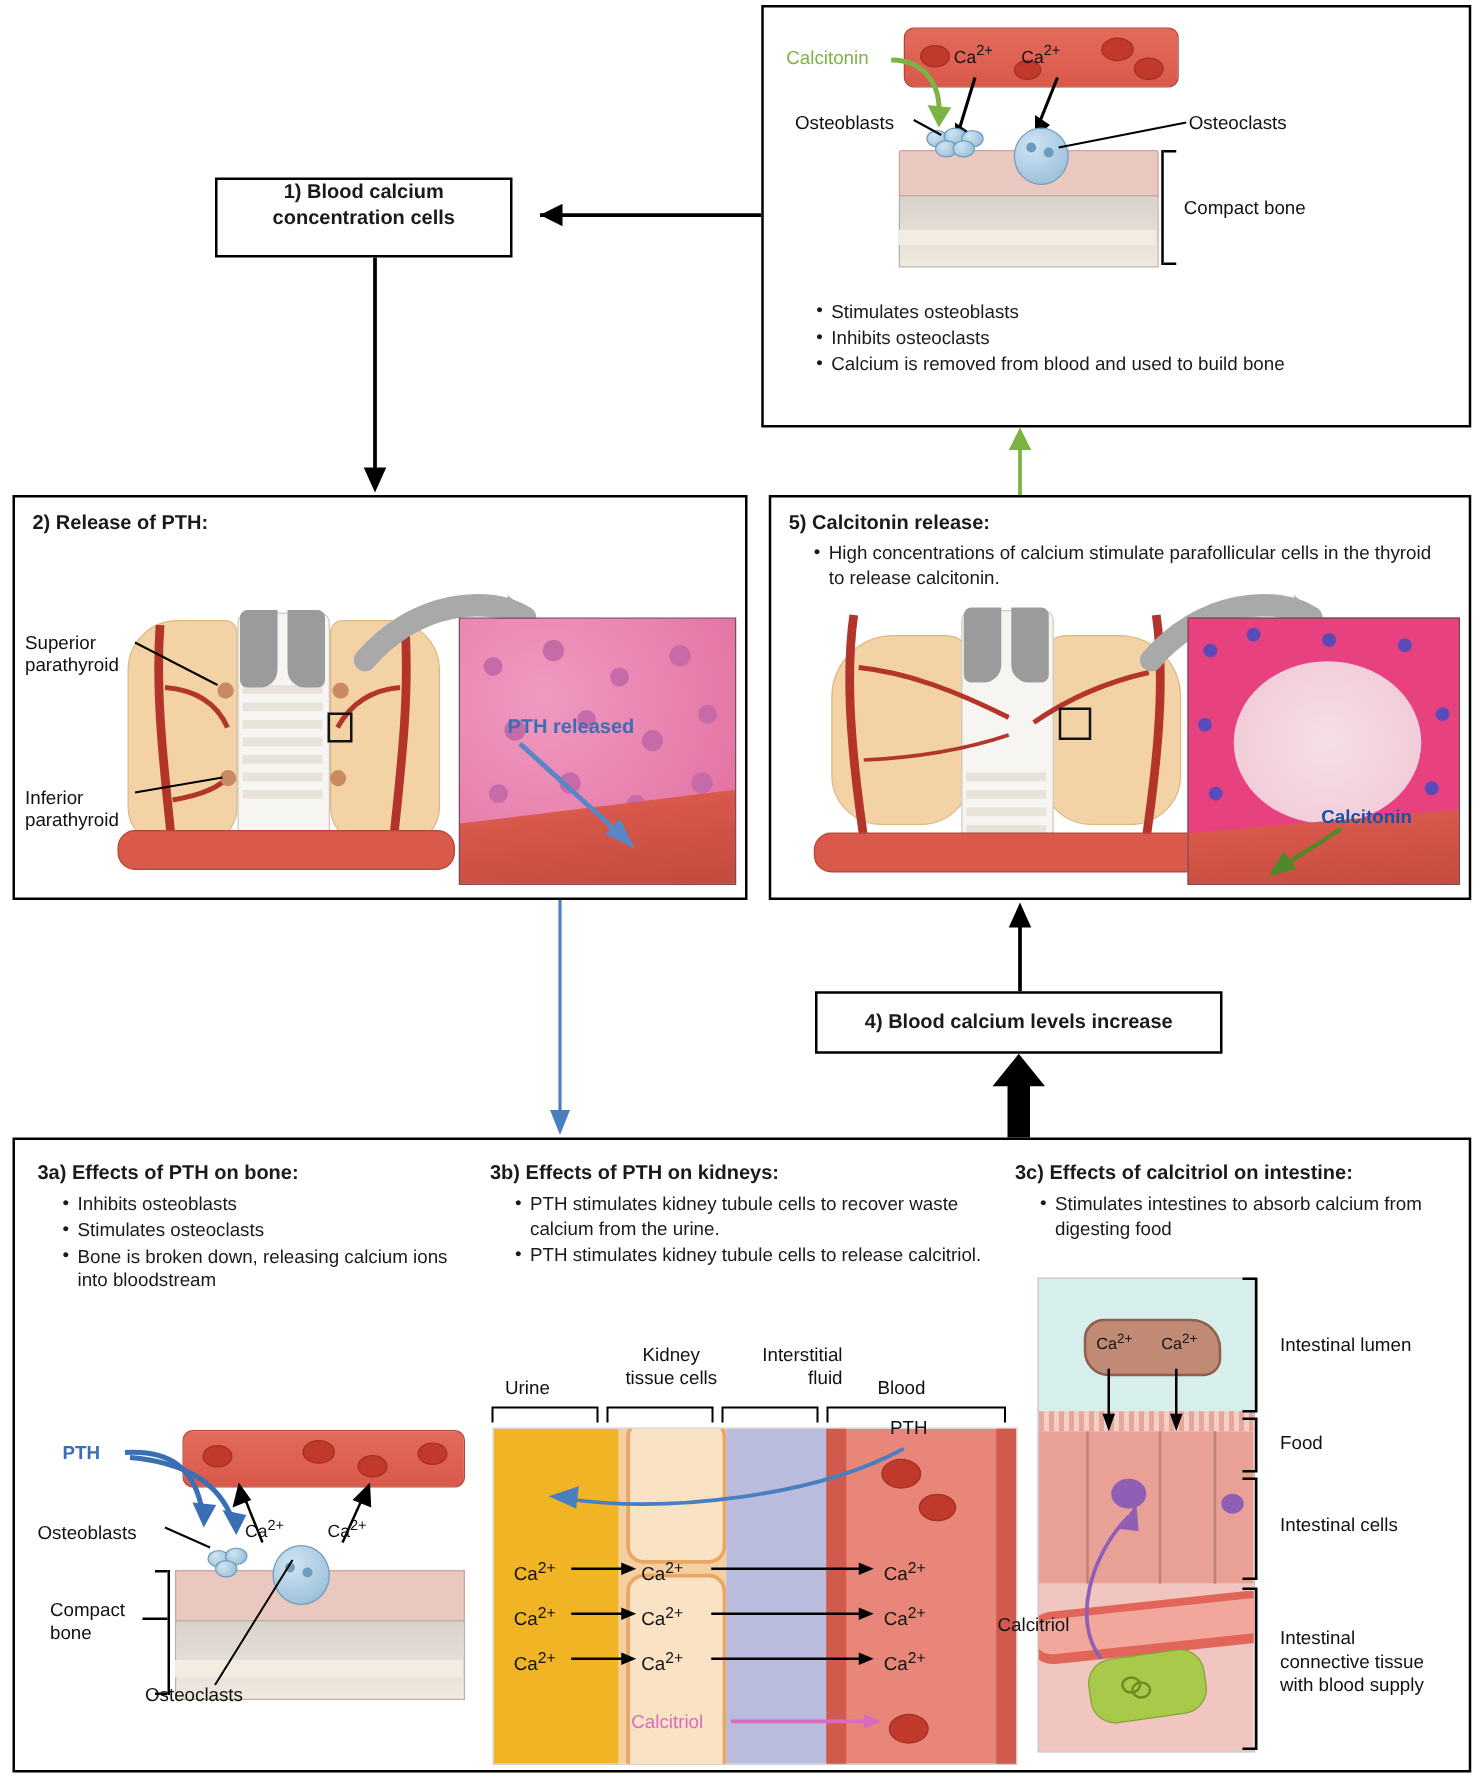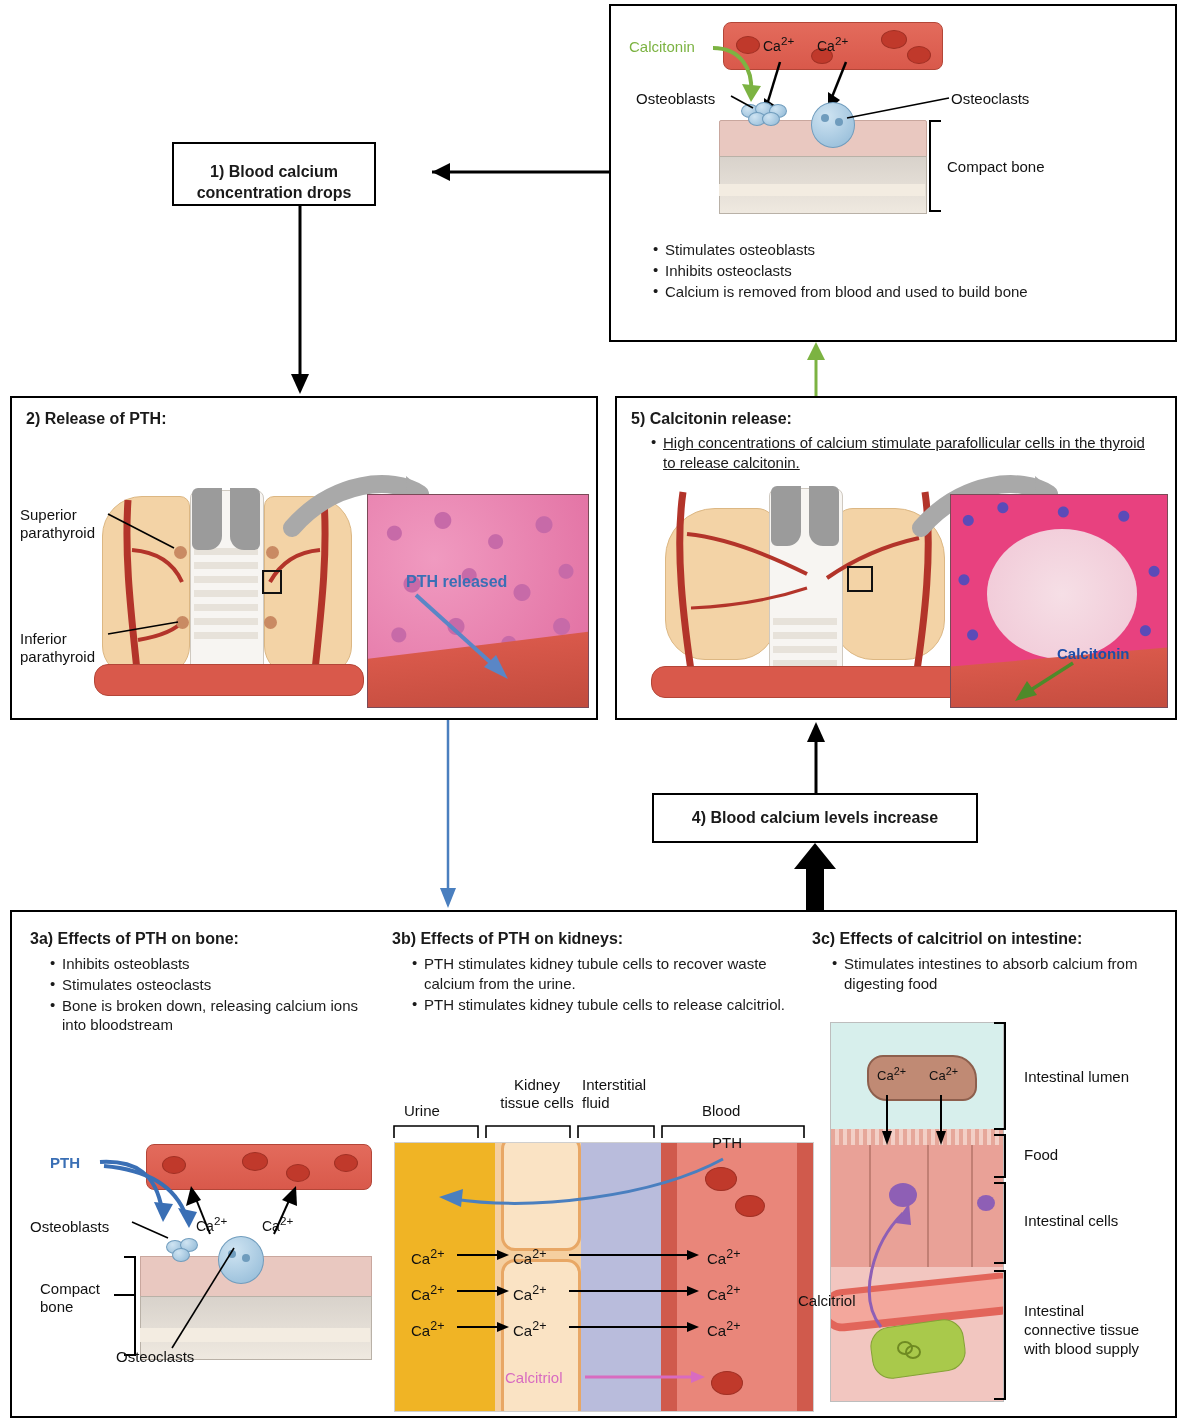--- a/index.html
+++ b/index.html
@@ -12,21 +12,21 @@
   }
   .box{position:absolute;border:2px solid #000;background:#fff;box-sizing:border-box;}
   .plain{position:absolute;}
   .bul{margin:0;padding:0;list-style:none;}
   .bul li{position:relative;padding-left:14px;margin:1px 0;}
   .bul li:before{content:"\2022";position:absolute;left:2px;top:-1px;}
   .lbl{position:absolute;font-size:15px;color:#111;}
   svg{position:absolute;overflow:visible;}
 
   
-  #step1{left:172px;top:142px;width:204px;height:64px;display:flex;align-items:flex-end;justify-content:center;}
+  #step1{left:172px;top:142px;width:238px;height:64px;display:flex;align-items:flex-start;justify-content:center;}
   #step1 .t{font-weight:bold;font-size:16px;text-align:center;line-height:1.3;}
   #step4{left:652px;top:793px;width:326px;height:50px;display:flex;align-items:center;justify-content:center;}
   #step4 .t{font-weight:bold;font-size:16px;text-align:center;}
   #step6{left:609px;top:4px;width:568px;height:338px;}
   #step2{left:10px;top:396px;width:588px;height:324px;}
   #step5{left:615px;top:396px;width:562px;height:324px;}
   #step3{left:10px;top:910px;width:1167px;height:508px;}
 
   .hdg{font-weight:bold;font-size:16px;}
   .txt{font-size:15px;line-height:1.32;}
@@ -45,21 +45,21 @@
   .bracketR:before,.bracketR:after{content:"";position:absolute;right:0;width:10px;height:2px;background:#000;}
   .bracketR:before{top:0;}
   .bracketR:after{bottom:0;}
 </style>
 </head>
 <body>
 
 <div class="box" id="step1">
   <div class="t">
     <div>1)  Blood calcium</div>
-    <div>concentration drops</div>
+    <div>concentration cells</div>
   </div>
 </div>
 
 <svg class="plain" style="left:410px;top:150px;width:205px;height:40px;">
   <line x1="200" y1="22" x2="22" y2="22" stroke="#000" stroke-width="3"></line>
   <polygon points="22,22 40,13 40,31" fill="#000"></polygon>
 </svg>
 
 <svg class="plain" style="left:282px;top:206px;width:40px;height:192px;">
   <line x1="18" y1="0" x2="18" y2="170" stroke="#000" stroke-width="3"></line>
@@ -218,21 +218,21 @@
 </div>
 
 <svg class="plain" style="left:430px;top:720px;width:40px;height:190px;">
   <line x1="18" y1="0" x2="18" y2="170" stroke="#4a7fbf" stroke-width="2.5"></line>
   <polygon points="18,188 10,168 26,168" fill="#4a7fbf"></polygon>
 </svg>
 
 <div class="box" id="step5">
   <div class="plain" style="left:14px;top:12px;width:530px;">
     <div class="hdg">5) Calcitonin release:</div>
-    <ul class="bul txt" style="margin-top:5px;margin-left:18px;text-decoration:underline;">
+    <ul class="bul txt" style="margin-top:5px;margin-left:18px;">
       <li>High concentrations of calcium stimulate parafollicular cells in the thyroid to release calcitonin.</li>
     </ul>
   </div>
 
   <div class="plain" style="left:40px;top:90px;width:300px;height:212px;">
     <div class="plain" style="left:8px;top:20px;width:110px;height:150px;background:#f3d3a6;border-radius:50px 20px 40px 40px;border:1px solid #dcb783;"></div>
     <div class="plain" style="left:176px;top:20px;width:110px;height:150px;background:#f3d3a6;border-radius:20px 50px 40px 40px;border:1px solid #dcb783;"></div>
     <div class="plain" style="left:112px;top:86px;width:70px;height:44px;background:#f3d3a6;border:1px solid #dcb783;"></div>
 
     <div class="plain" style="left:112px;top:0px;width:72px;height:206px;background:#f7f5f2;border:1px solid #cfc9c0;border-radius:8px;"></div>
@@ -365,21 +365,21 @@
       <li>PTH stimulates kidney tubule cells to recover waste calcium from the urine.</li>
       <li>PTH stimulates kidney tubule cells to release calcitriol.</li>
     </ul>
   </div>
 
   <span class="lbl" style="left:392px;top:190px;">Urine</span>
   <span class="lbl" style="left:475px;top:164px;line-height:1.2;text-align:center;width:100px;">
     <span>Kidney</span><br>
     <span>tissue cells</span>
   </span>
-  <span class="lbl" style="left:570px;top:164px;line-height:1.2;text-align:left;width:92px;">
+  <span class="lbl" style="left:570px;top:164px;line-height:1.2;text-align:right;width:92px;">
     <span>Interstitial</span><br>
     <span>fluid</span>
   </span>
   <span class="lbl" style="left:690px;top:190px;">Blood</span>
 
   <svg class="plain" style="left:380px;top:212px;width:420px;height:16px;">
     <path d="M2,14 L2,2 L86,2 L86,14" stroke="#000" stroke-width="1.6" fill="none"></path>
     <path d="M94,14 L94,2 L178,2 L178,14" stroke="#000" stroke-width="1.6" fill="none"></path>
     <path d="M186,14 L186,2 L262,2 L262,14" stroke="#000" stroke-width="1.6" fill="none"></path>
     <path d="M270,14 L270,2 L412,2 L412,14" stroke="#000" stroke-width="1.6" fill="none"></path>

